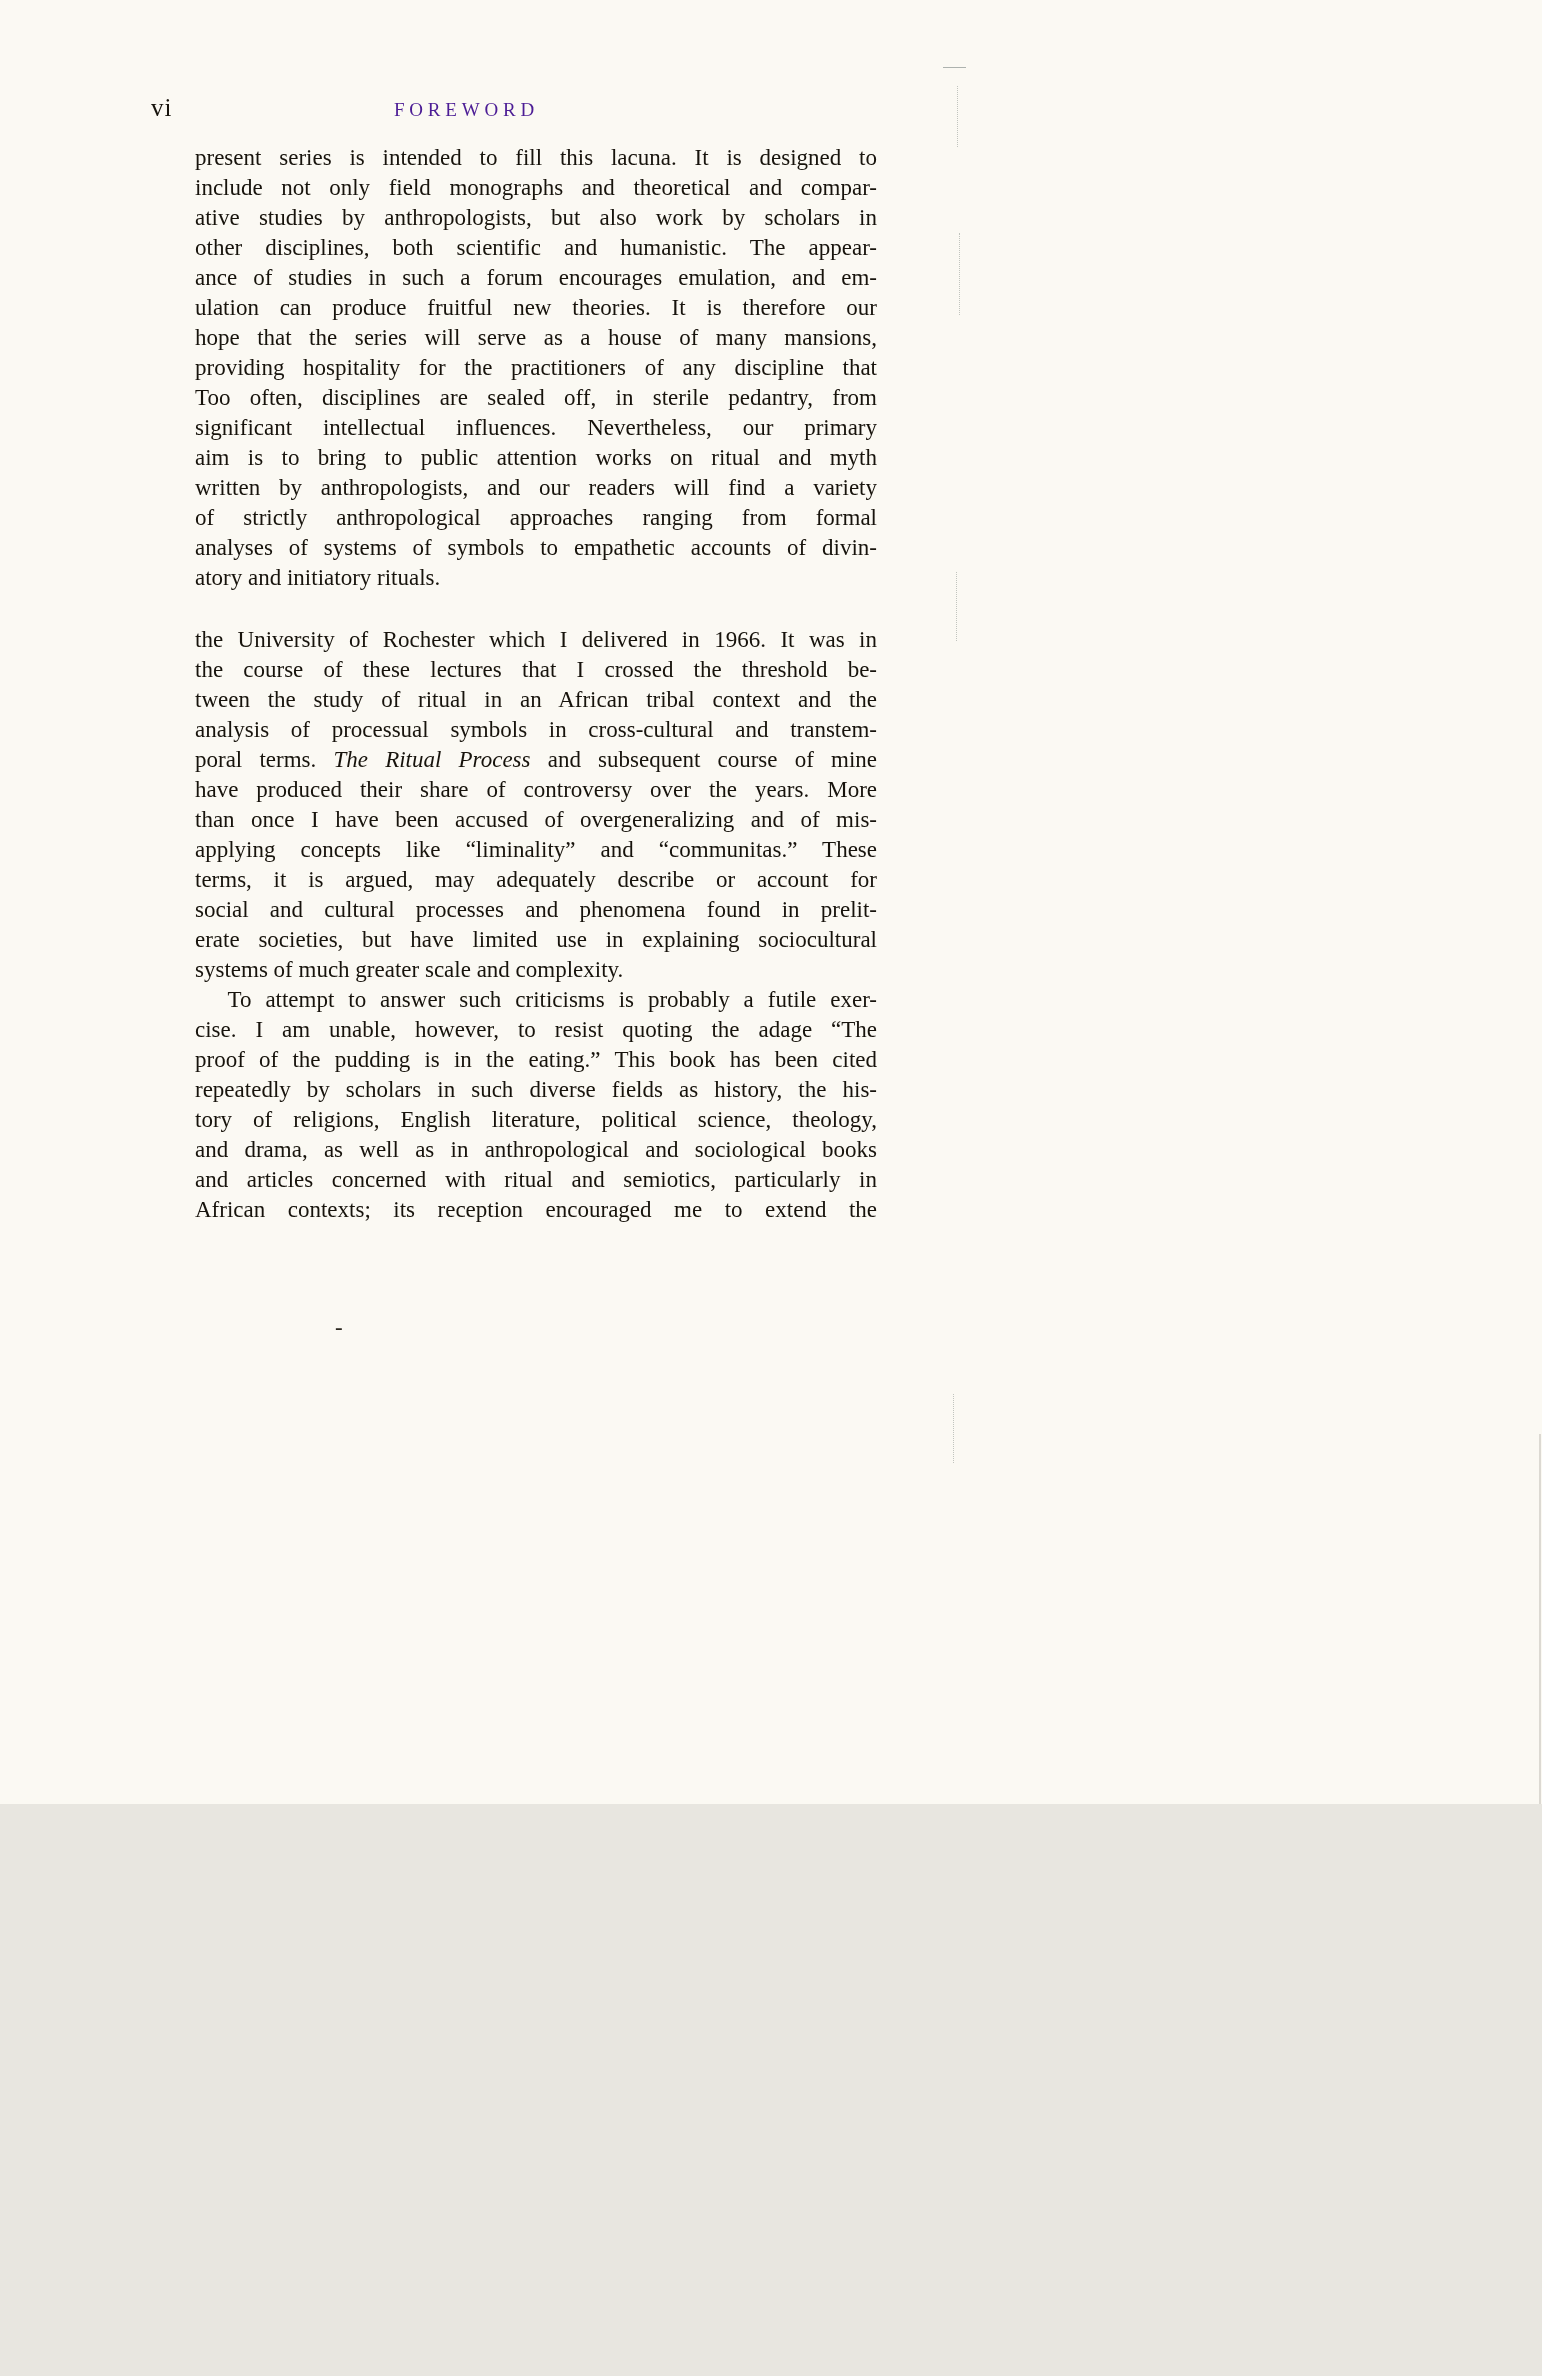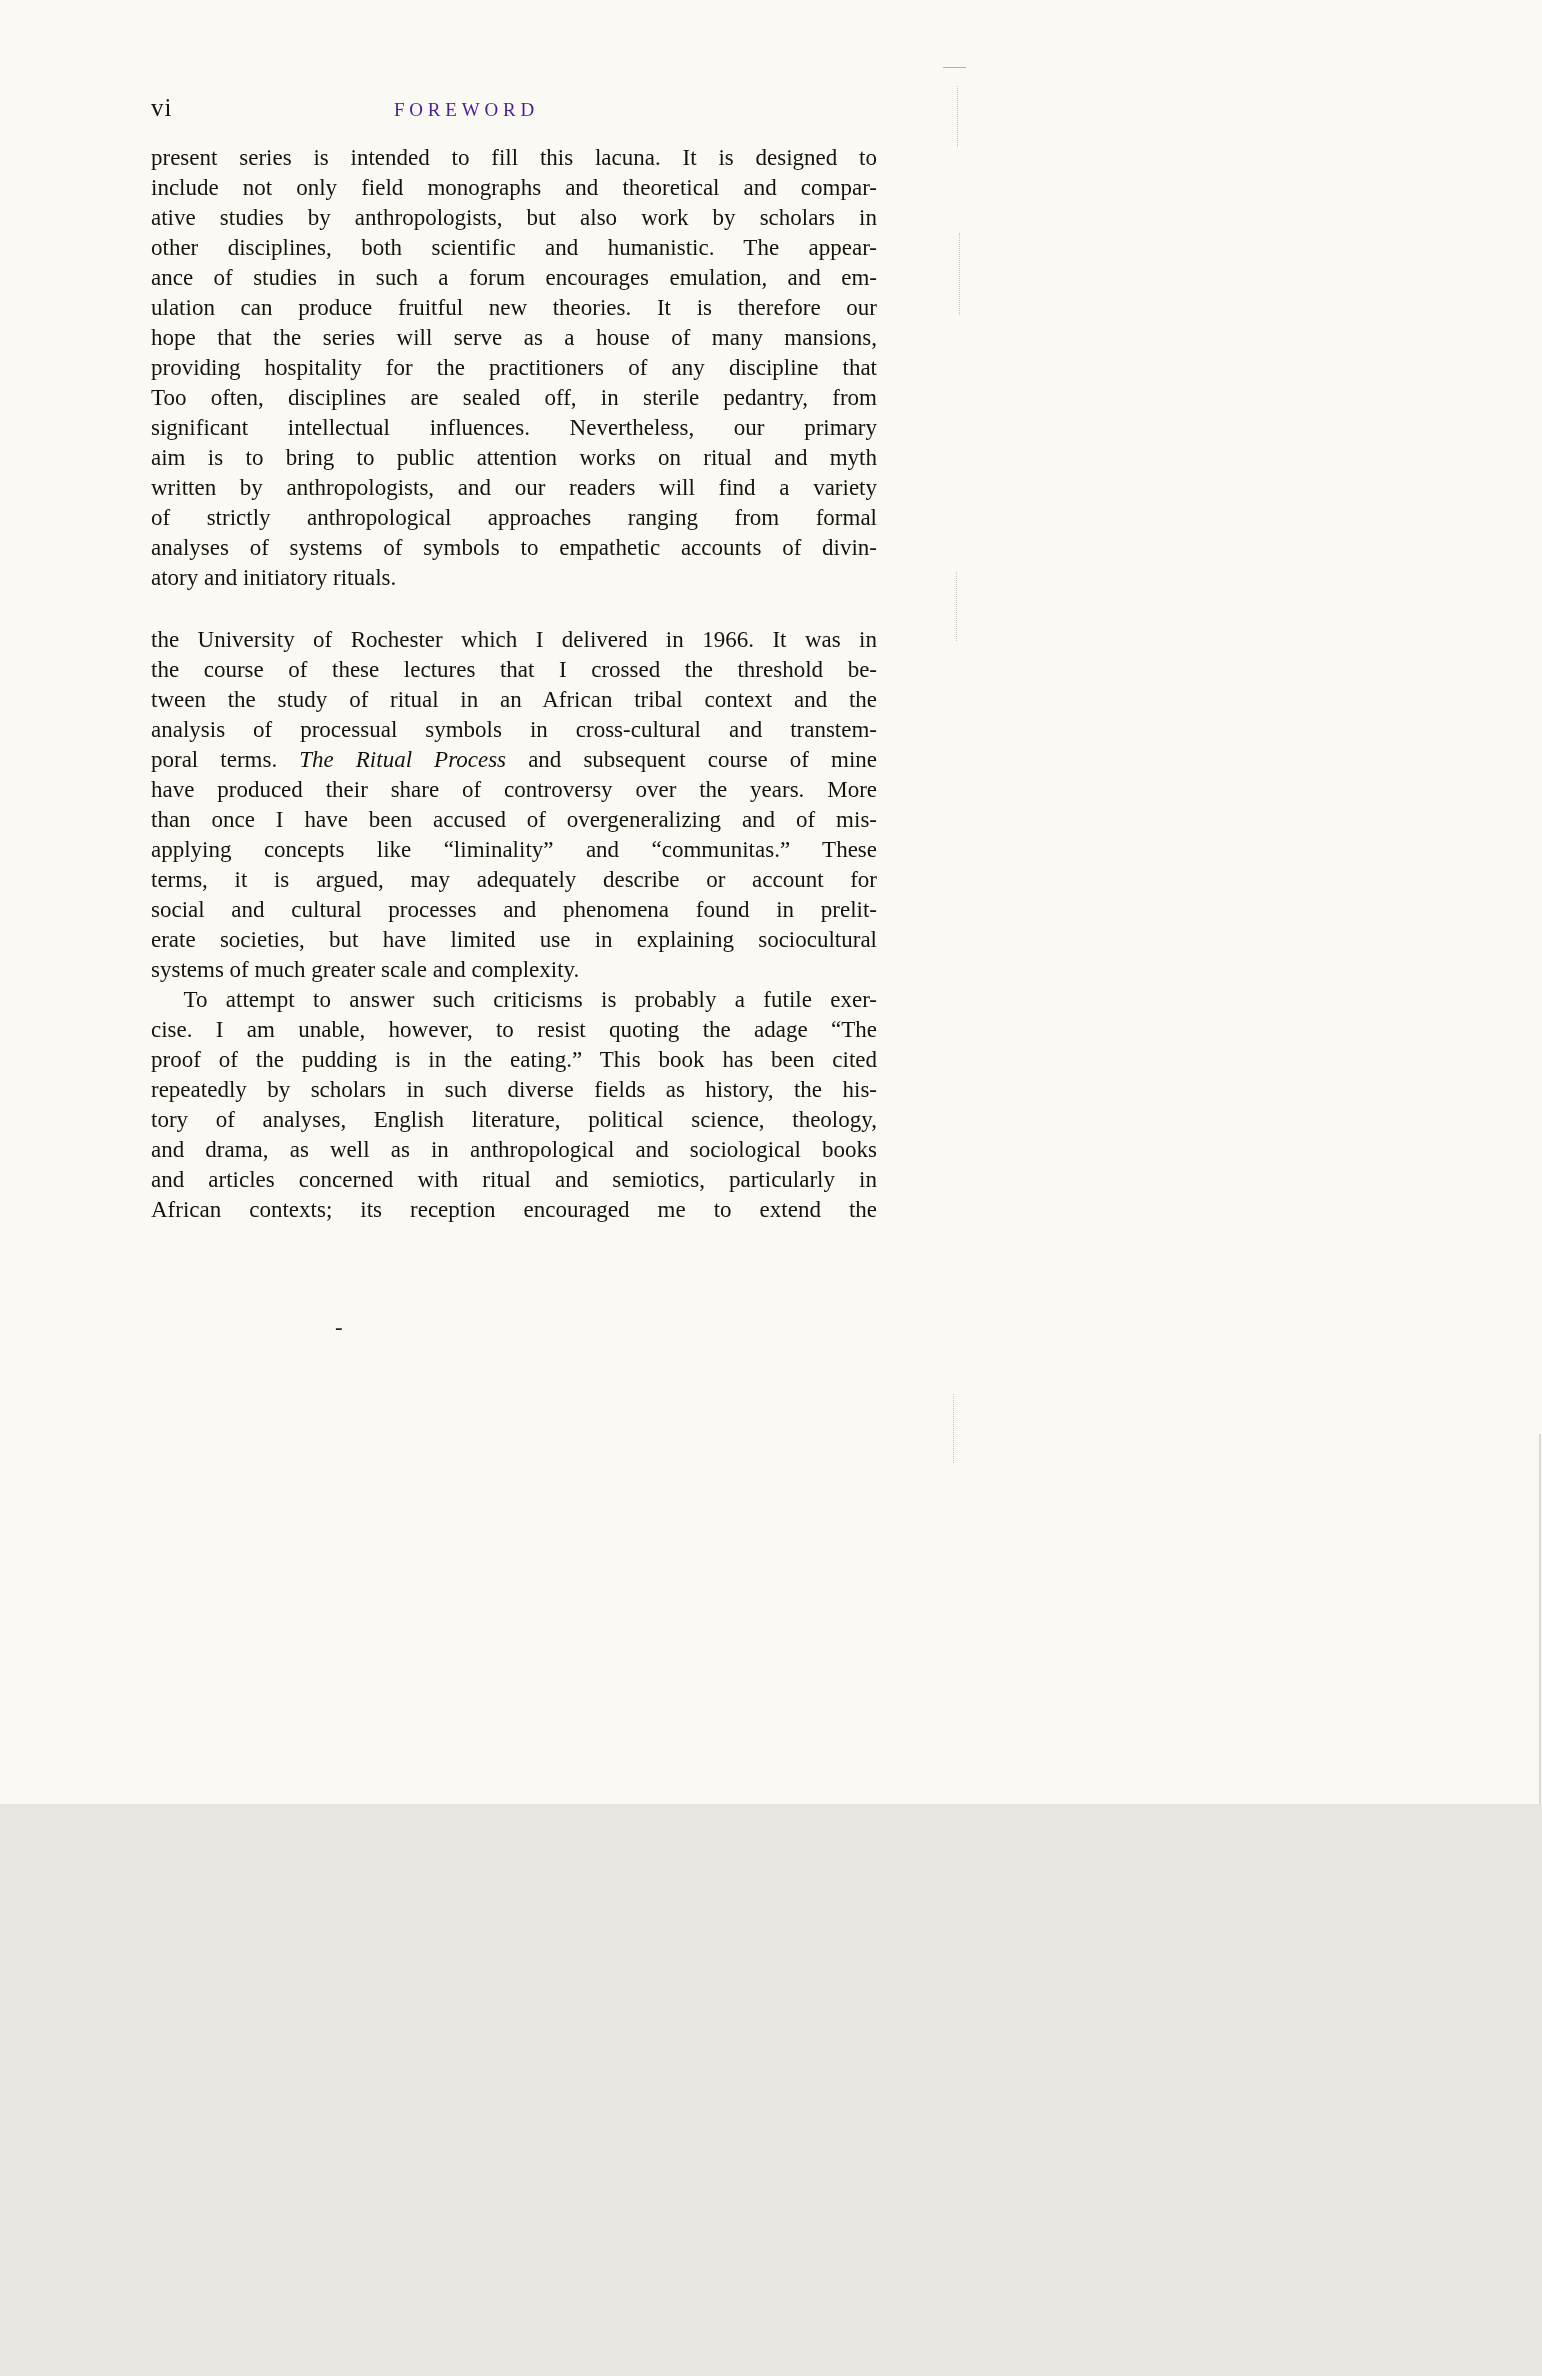--- a/index.html
+++ b/index.html
@@ -44,20 +44,21 @@
     font-size: 23px;
   }
   .paragraph { }
   .paragraph.spaced { margin-top: 32px; }
   .line {
     line-height: 30px;
     text-align: justify;
     text-align-last: justify;
     -moz-text-align-last: justify;
     white-space: normal;
+    margin-left: 44px;
   }
   .line.last {
     text-align-last: left;
     -moz-text-align-last: left;
   }
   .line.indent { text-indent: 32.5px; }
   em { font-style: italic; }
   .stray-mark {
     position: absolute;
     left: 335px;
@@ -135,21 +136,21 @@
         <div class="line"><span>terms, it is argued, may adequately describe or account for</span></div>
         <div class="line"><span>social and cultural processes and phenomena found in prelit-</span></div>
         <div class="line"><span>erate societies, but have limited use in explaining sociocultural</span></div>
         <div class="line last"><span>systems of much greater scale and complexity.</span></div>
       </div>
     <div class="paragraph">
         <div class="line indent"><span>To attempt to answer such criticisms is probably a futile exer-</span></div>
         <div class="line"><span>cise. I am unable, however, to resist quoting the adage “The</span></div>
         <div class="line"><span>proof of the pudding is in the eating.” This book has been cited</span></div>
         <div class="line"><span>repeatedly by scholars in such diverse fields as history, the his-</span></div>
-        <div class="line"><span>tory of analyses, English literature, political science, theology,</span></div>
+        <div class="line"><span>tory of religions, English literature, political science, theology,</span></div>
         <div class="line"><span>and drama, as well as in anthropological and sociological books</span></div>
         <div class="line"><span>and articles concerned with ritual and semiotics, particularly in</span></div>
         <div class="line"><span>African contexts; its reception encouraged me to extend the</span></div>
       </div>
   </div>
 
   <span class="stray-mark">-</span>
 
   <div class="art-top"></div>
   <div class="art a1"></div>

